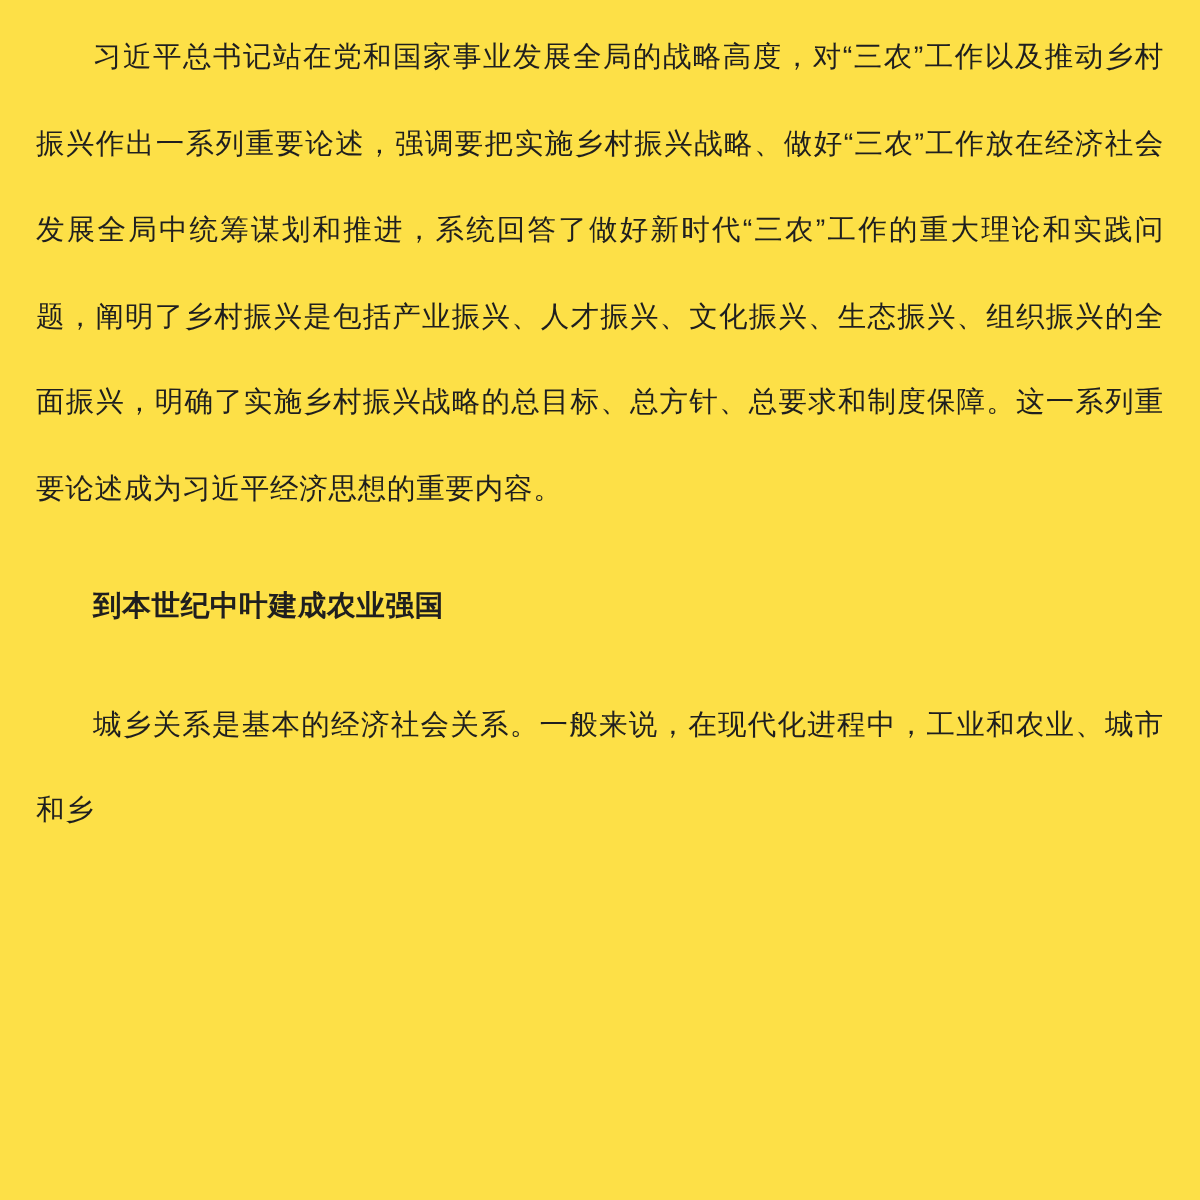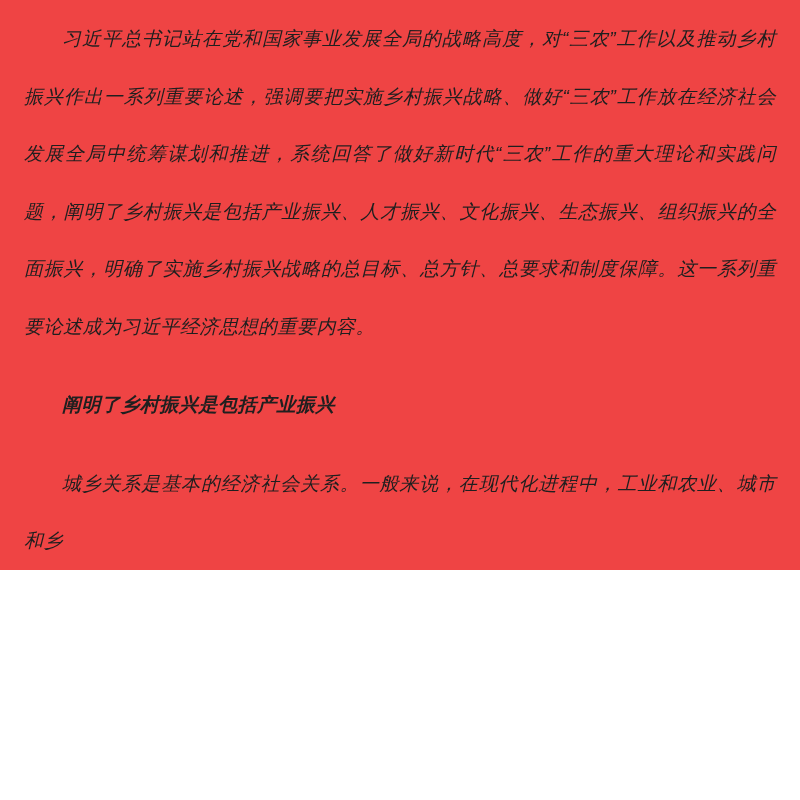--- a/index.html
+++ b/index.html
@@ -3,28 +3,27 @@
 <meta charset="utf-8">
 <style>
   html, body {
     margin: 0;
     padding: 0;
     background: #ffffff;
   }
   .page {
     position: relative;
     width: 800px;
-    height: 570px;
+    height: 800px;
     box-sizing: border-box;
     padding: 10px 24px 0 24px;
-    background: #ef4444;
+    background: #fde047;
     color: #1f1f1f;
     font-family: "Liberation Sans", "DejaVu Sans", sans-serif;
     overflow: hidden;
-    font-style: italic;
   }
   .body-para {
     margin: 0 0 21px 0;
     font-size: 19px;
     line-height: 57.5px;
     text-indent: 38px;
     text-align: justify;
     text-align-last: left;
     word-break: break-all;
     letter-spacing: 0.5px;
@@ -39,16 +38,16 @@
     letter-spacing: 0.5px;
   }
 </style>
 </head>
 <body>
 
 <div class="page">
   <p class="body-para">习近平总书记站在党和国家事业发展全局的战略高度，对“三农”工作以及推动乡村振兴作出一系列重要论述，强调要把实施乡村振兴战略、做好“三农”工作放在经济社会发展全局中统筹谋划和推进，系统回答了做好新时代“三农”工作的重大理论和实践问题，阐明了乡村振兴是包括产业振兴、人才振兴、文化振兴、生态振兴、组织振兴的全面振兴，明确了实施乡村振兴战略的总目标、总方针、总要求和制度保障。这一系列重要论述成为习近平经济思想的重要内容。</p>
 
 
-  <h3 class="section-heading">阐明了乡村振兴是包括产业振兴</h3>
+  <h3 class="section-heading">到本世纪中叶建成农业强国</h3>
 
   <p class="body-para">城乡关系是基本的经济社会关系。一般来说，在现代化进程中，工业和农业、城市和乡</p>
 </div>
 
 </body></html>

